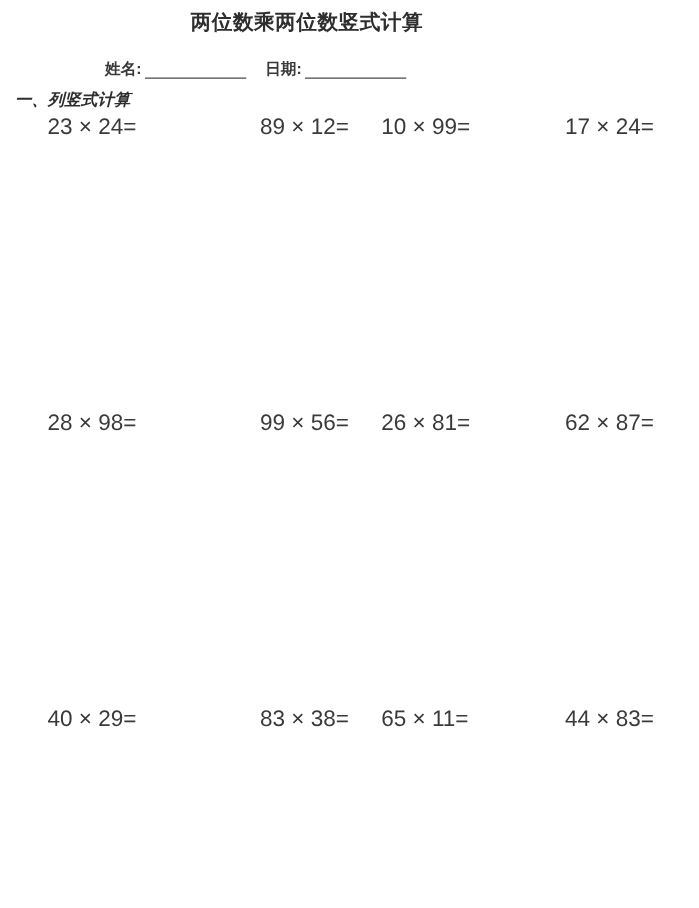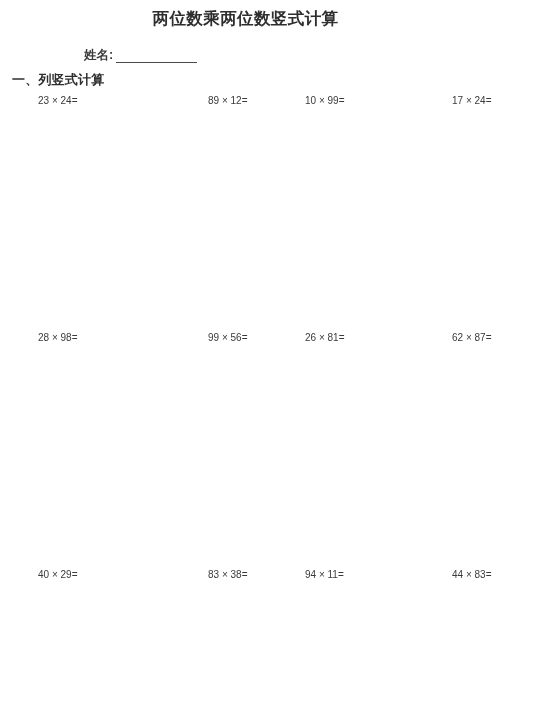--- a/index.html
+++ b/index.html
@@ -73,37 +73,38 @@
 
   
   .section-heading {
     margin-top: 8px;
     padding-left: 12px;
     font-size: 13px;
     font-weight: bold;
     color: #2e2e2e;
     line-height: 17px;
     letter-spacing: 0.2px;
+    font-style: italic;
   }
 
   
   .problem-block {
     margin-top: 5px;
   }
   .problem-row {
     position: relative;
     height: 237px;
   }
   .problem-row.last {
     height: 150px;
   }
   .problem-cell {
     position: absolute;
     top: 0;
-    font-size: 10px;
+    font-size: 18px;
     color: #3a3a3a;
     line-height: 16px;
     white-space: nowrap;
   }
   .problem-cell.c0 { left: 38px; }
   .problem-cell.c1 { left: 168px; margin-left: 40px; }
   .problem-cell.c2 { left: 305px; }
   .problem-cell.c3 { left: 452px; }
 
   .work-space {
@@ -119,20 +120,24 @@
 
   <div class="meta-row">
 
     <span class="meta-field">
       <span class="meta-label">姓名:</span>
       <span class="meta-blank"></span>
     </span>
 
     <span class="meta-gap"></span>
 
+    <span class="meta-field">
+      <span class="meta-label">日期:</span>
+      <span class="meta-blank"></span>
+    </span>
 
     <span class="meta-gap"></span>
 
 
   </div>
 
   <div class="section-heading">一、列竖式计算</div>
 
   <div class="problem-block">
 
@@ -148,20 +153,20 @@
       <span class="problem-cell c0">28 × 98=</span>
       <span class="problem-cell c1">99 × 56=</span>
       <span class="problem-cell c2">26 × 81=</span>
       <span class="problem-cell c3">62 × 87=</span>
       <div class="work-space"></div>
     </div>
 
     <div class="problem-row last">
       <span class="problem-cell c0">40 × 29=</span>
       <span class="problem-cell c1">83 × 38=</span>
-      <span class="problem-cell c2">94 × 11=</span>
+      <span class="problem-cell c2">65 × 11=</span>
       <span class="problem-cell c3">44 × 83=</span>
       <div class="work-space"></div>
     </div>
 
   </div>
 
 </div>
 
 </body></html>

